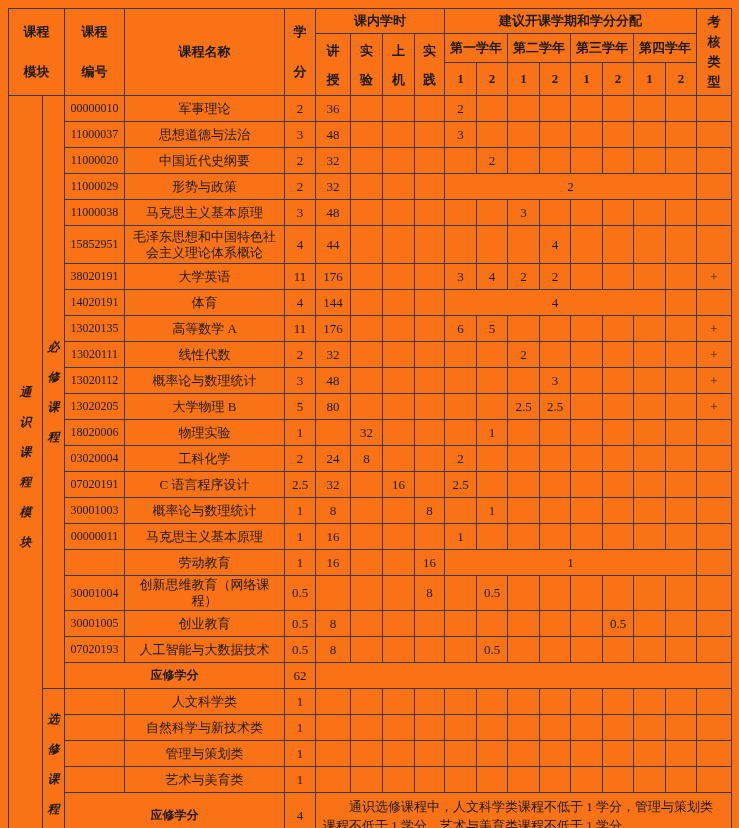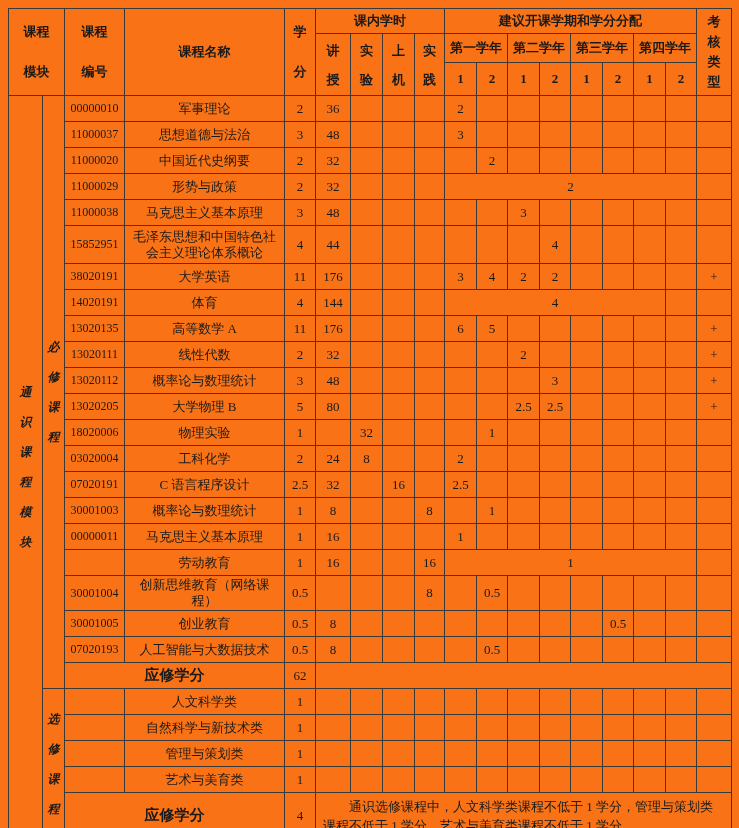--- a/index.html
+++ b/index.html
@@ -18,21 +18,21 @@
   .pre{white-space:pre-line;}
   .lh-tall{line-height:40px;}
   .lh-mid{line-height:29px;}
   .lh-small{line-height:20px;}
   td.name{text-align:center;padding:1px 3px;font-size:13px;line-height:16px;}
   td.code{font-size:12px;}
   td.num{font-size:13px;}
   td.vlabel{word-break:break-all;font-weight:bold;font-size:12px;line-height:30px;font-style:italic;}
   td.vlabel.wide{padding:0 9px;}
   td.vlabel.narrow{padding:0 3px;}
-  td.sum-label{font-weight:bold;font-size:15px;}
+  td.sum-label{font-weight:bold;font-size:12px;}
   td.note{text-align:left;font-size:13px;line-height:19px;padding:2px 7px;text-indent:26px;}
 </style>
 </head>
 <body>
 
 <div class="page">
   <table>
     <colgroup>
       <col style="width:34px">
         <col style="width:22px">

